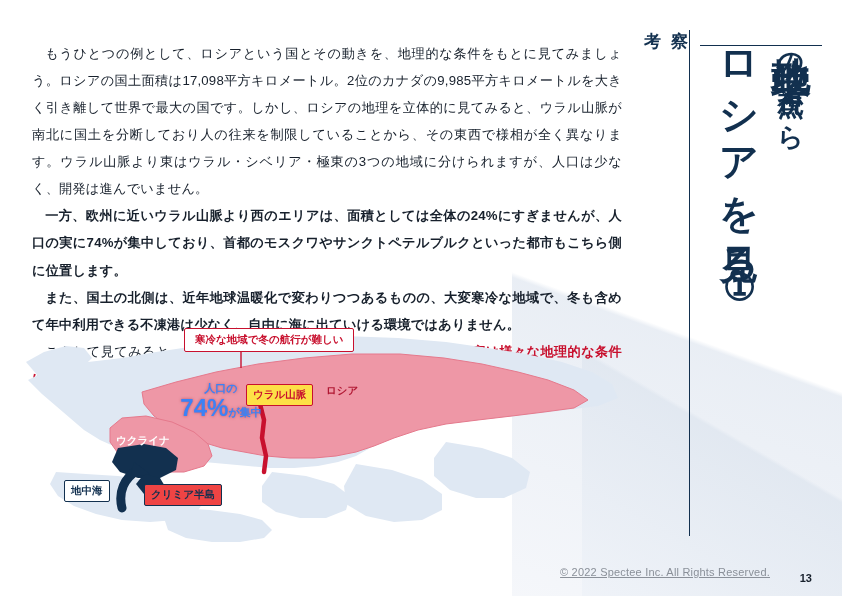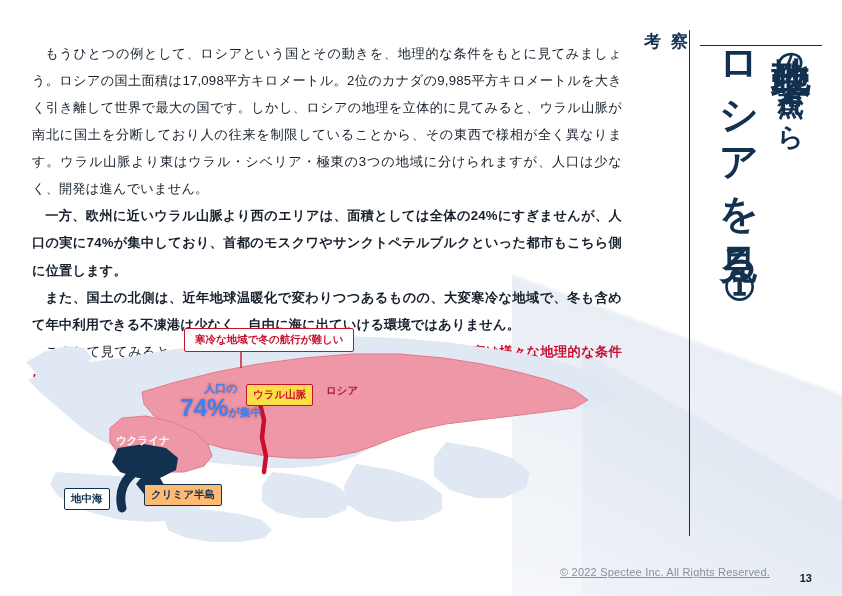--- a/index.html
+++ b/index.html
@@ -150,21 +150,21 @@
     text-shadow: 0 0 3px rgba(140,20,40,0.5);
   }
   .pop-label .l1 { font-size: 11px; display: block; line-height: 1.1;}
   .pop-label .l2 { font-size: 11px; display: block; line-height: 1.2;}
   .pop-label .big { font-size: 24px; }
 
   .lbl-russia { color: #b01732; }
   .lbl-ural { color: #c8102e; background:#fde047; border:1.4px solid #c8102e; padding:3px 6px; border-radius:2px;}
   .lbl-ukraine { color: #ffffff; }
   .lbl-med { color: #12304f; background:#fff; border:1.4px solid #12304f; padding:3px 6px; border-radius:2px;}
-  .lbl-crimea { color: #12304f; background:#fdba74; border:1.4px solid #12304f; padding:3px 6px; border-radius:2px;}
+  .lbl-crimea { color: #12304f; background:#ef4444; border:1.4px solid #12304f; padding:3px 6px; border-radius:2px;}
 
   
   .footer-copy {
     position: absolute;
     right: 72px;
     bottom: 18px;
     font-size: 11px;
     color: #8a9099;
     letter-spacing: 0.2px;
     text-decoration: underline;
@@ -230,21 +230,21 @@
       <g stroke="#12304f" stroke-width="1.4" fill="none">
         <path d="M96,186 L96,174"></path>
         <path d="M160,178 L160,170"></path>
       </g>
     </svg>
 
     <div class="callout" style="left:158px; top:6px;">寒冷な地域で冬の航行が難しい</div>
     <div class="map-label lbl-russia" style="left:300px; top:62px;">ロシア</div>
     <div class="map-label lbl-ural" style="left:220px; top:62px;">ウラル山脈</div>
     <div class="map-label lbl-ukraine" style="left:90px; top:112px;">ウクライナ</div>
-    <div class="map-label lbl-med" style="left:38px; top:166px;">地中海</div>
+    <div class="map-label lbl-med" style="left:38px; top:158px;">地中海</div>
     <div class="map-label lbl-crimea" style="left:118px; top:162px;">クリミア半島</div>
 
     <div class="pop-label" style="left:140px; top:60px; width:110px;">
       <span class="l1">人口の</span>
       <span class="l2"><span class="big">74%</span><span>が集中</span></span>
     </div>
   </div>
 
   <div class="kousatsu-wrap">
     <div class="kousatsu">考察</div>

